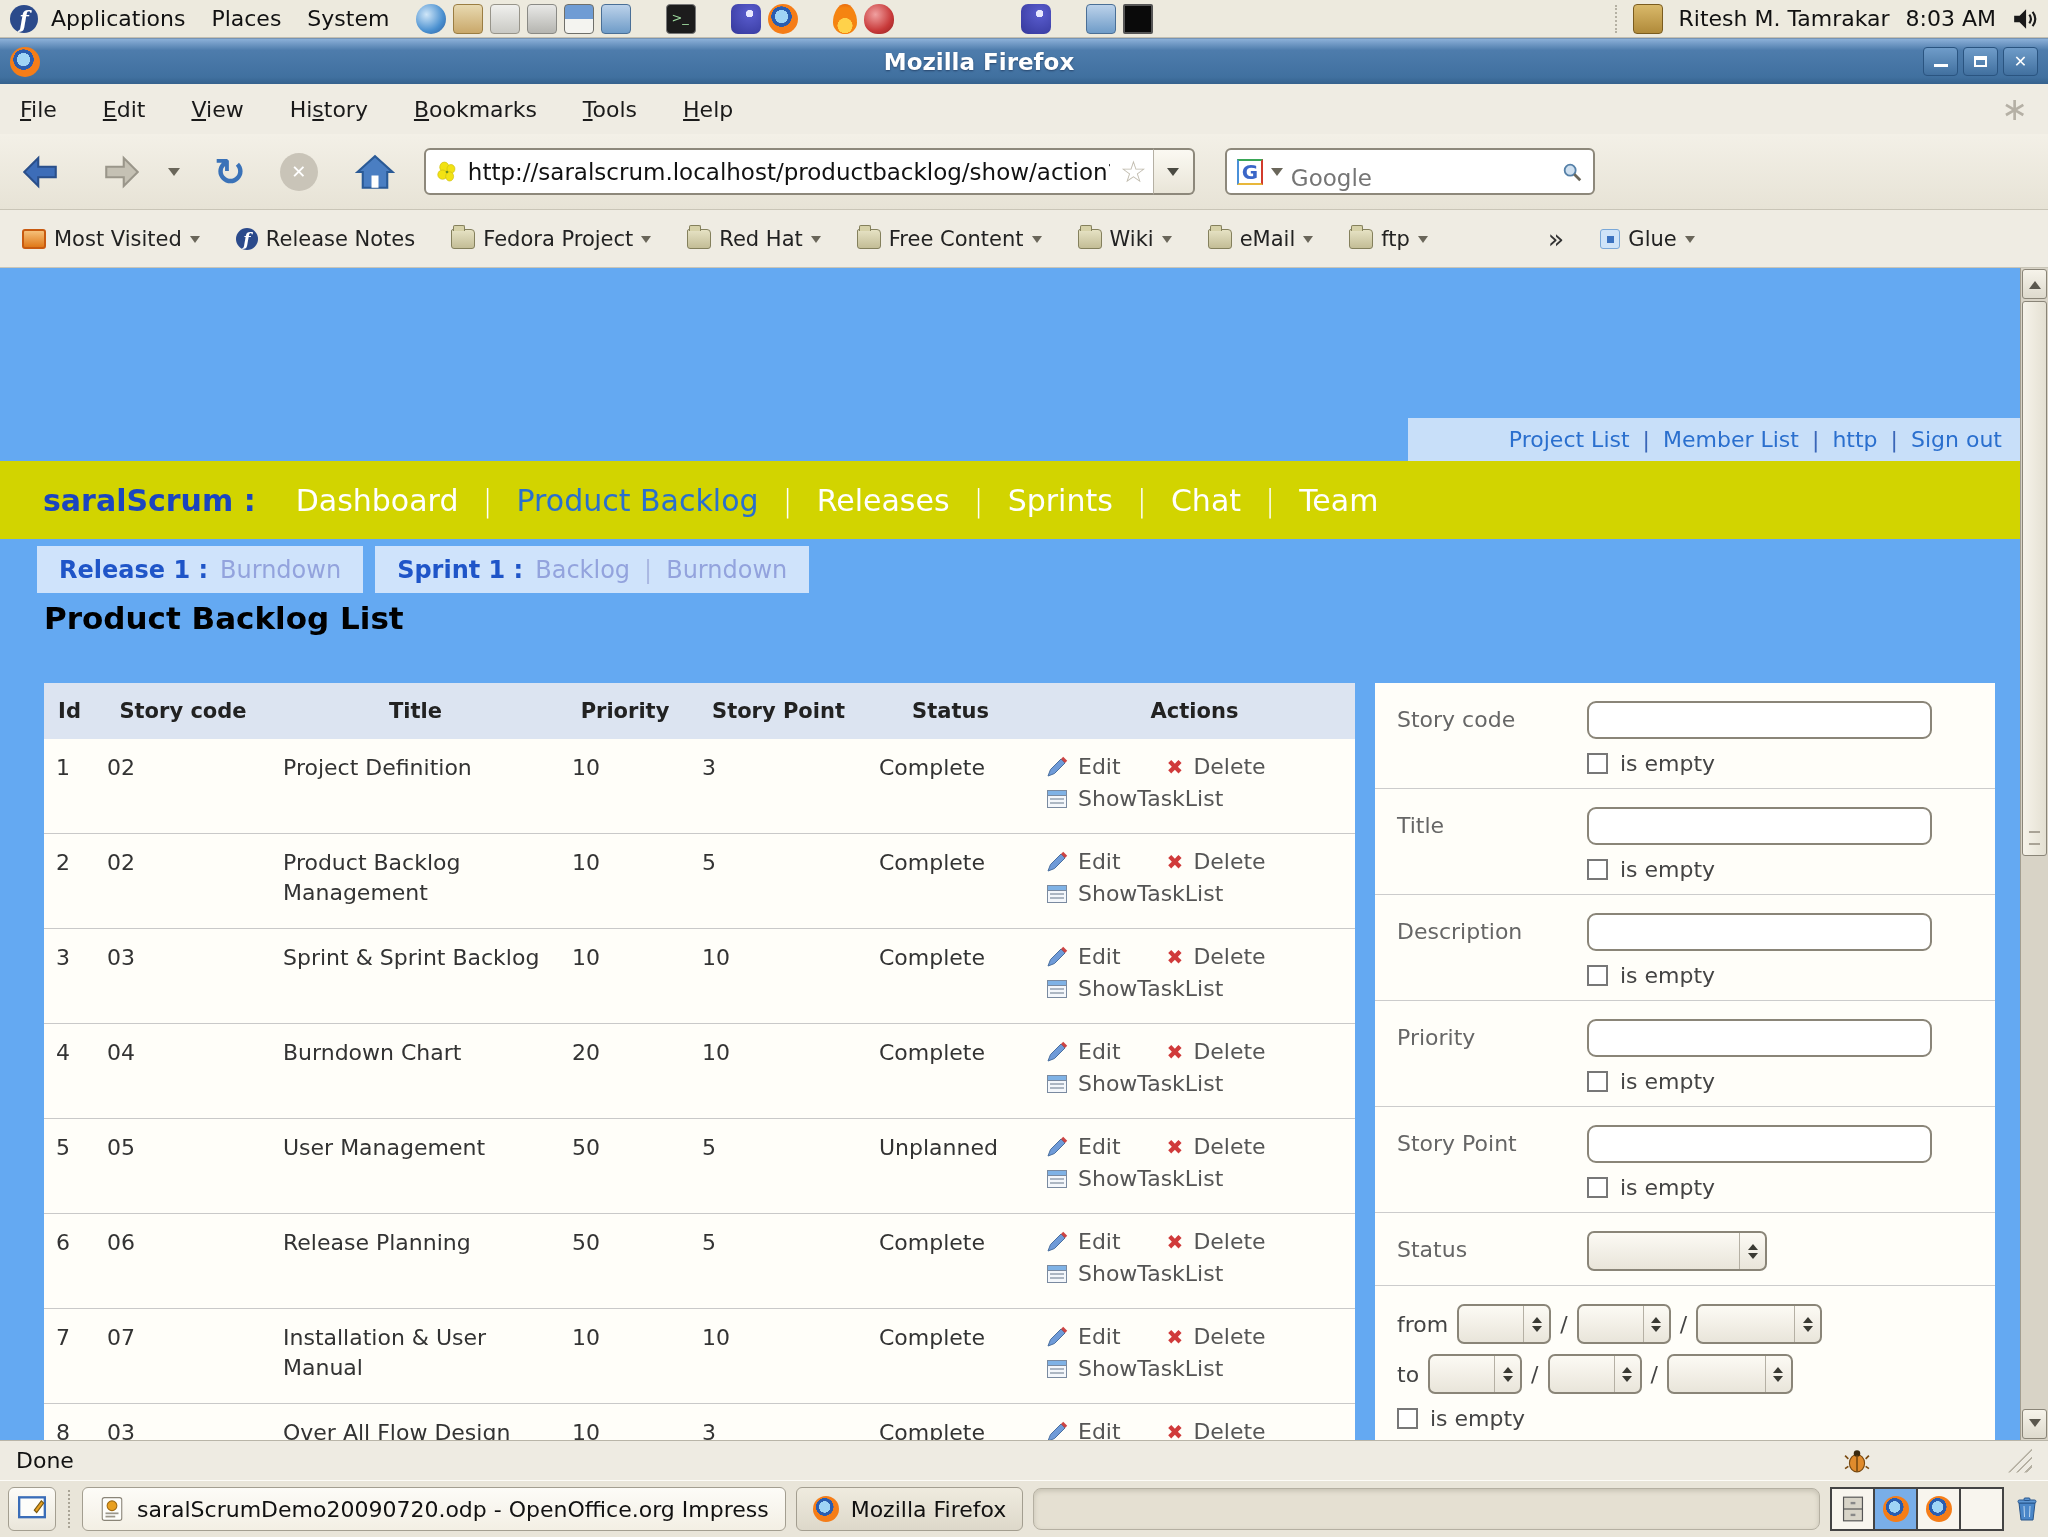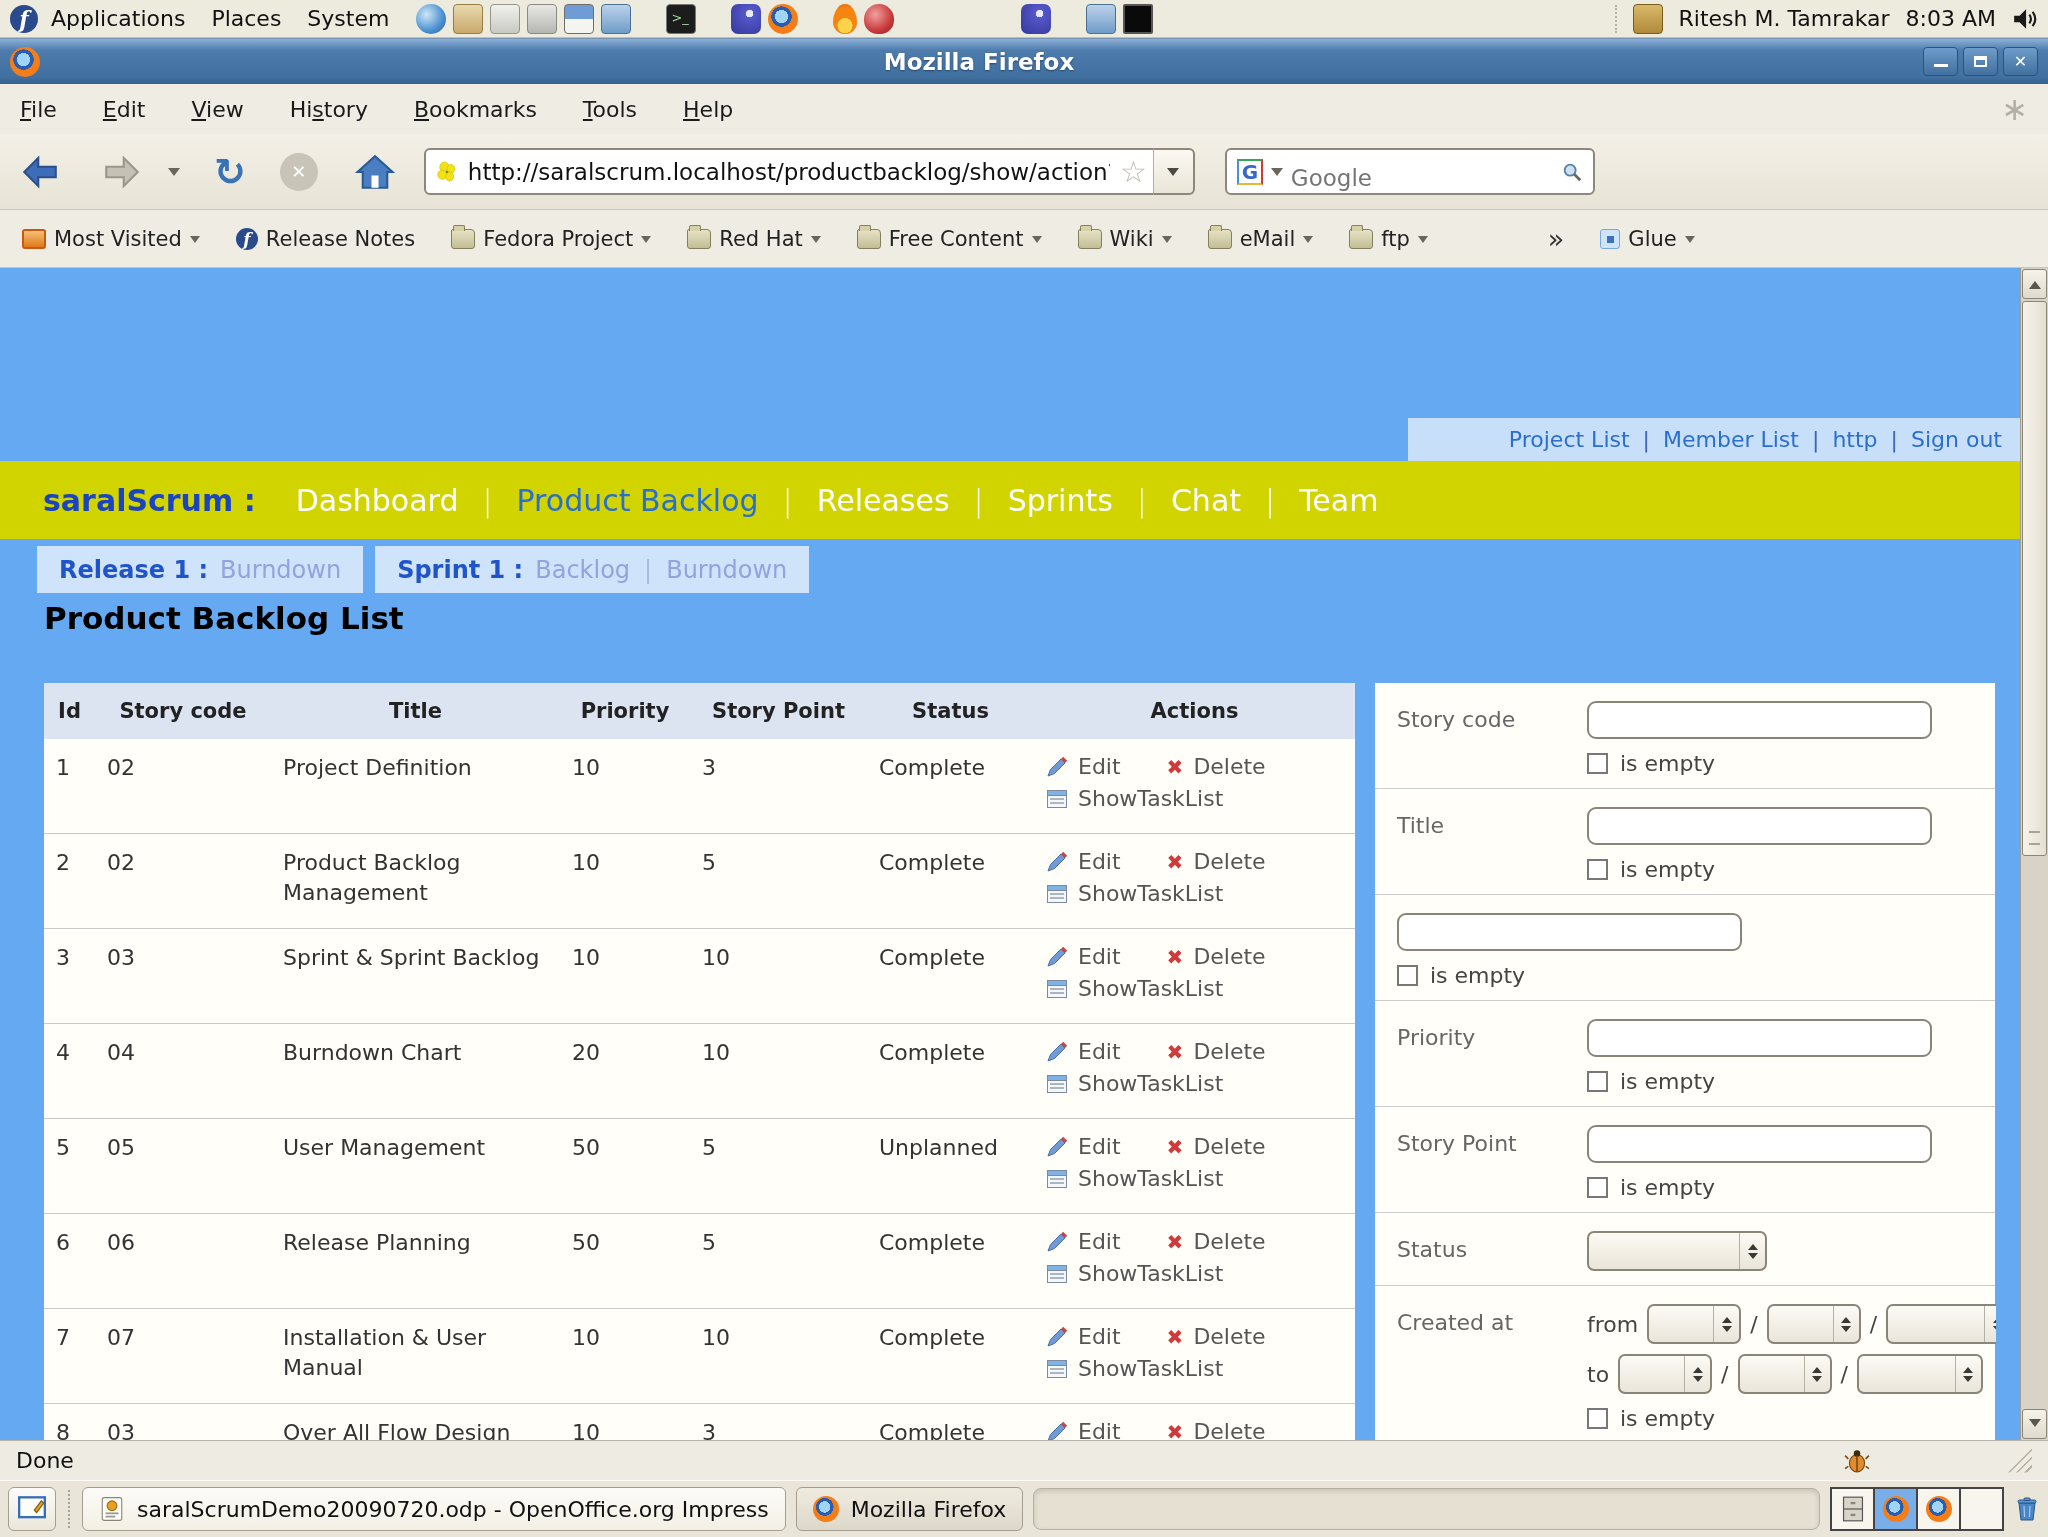--- a/index.html
+++ b/index.html
@@ -631,20 +631,21 @@
                 </div></div>
             </div>
             <div class="f-section">
               <div class="f-label">Title</div>
               <div class="f-body"><input class="f-input" style=""><div class="f-empty">
                   <span class="checkbox"></span>
                   <span>is empty</span>
                 </div></div>
             </div>
             <div class="f-section">
+              <div class="f-label">Description</div>
               <div class="f-body"><input class="f-input" style=""><div class="f-empty">
                   <span class="checkbox"></span>
                   <span>is empty</span>
                 </div></div>
             </div>
             <div class="f-section">
               <div class="f-label">Priority</div>
               <div class="f-body"><input class="f-input" style=""><div class="f-empty">
                   <span class="checkbox"></span>
                   <span>is empty</span>
@@ -661,21 +662,20 @@
               <div class="f-label">Status</div>
               <div class="f-body"><span class="gtk-select">
                   <span class="gtk-val" style="width:150px"></span>
                   <span class="gtk-spin">
                     <span class="t-up"></span>
                     <span class="t-dn"></span>
                   </span>
                 </span></div>
             </div>
             <div class="f-section">
-              <div class="f-label">Created at</div>
               <div class="f-body">
                 <div class="date-row">
                   <span>from</span>
                   <span class="gtk-select">
                     <span class="gtk-val" style="width:64px"></span>
                     <span class="gtk-spin">
                       <span class="t-up"></span>
                       <span class="t-dn"></span>
                     </span>
                   </span>

